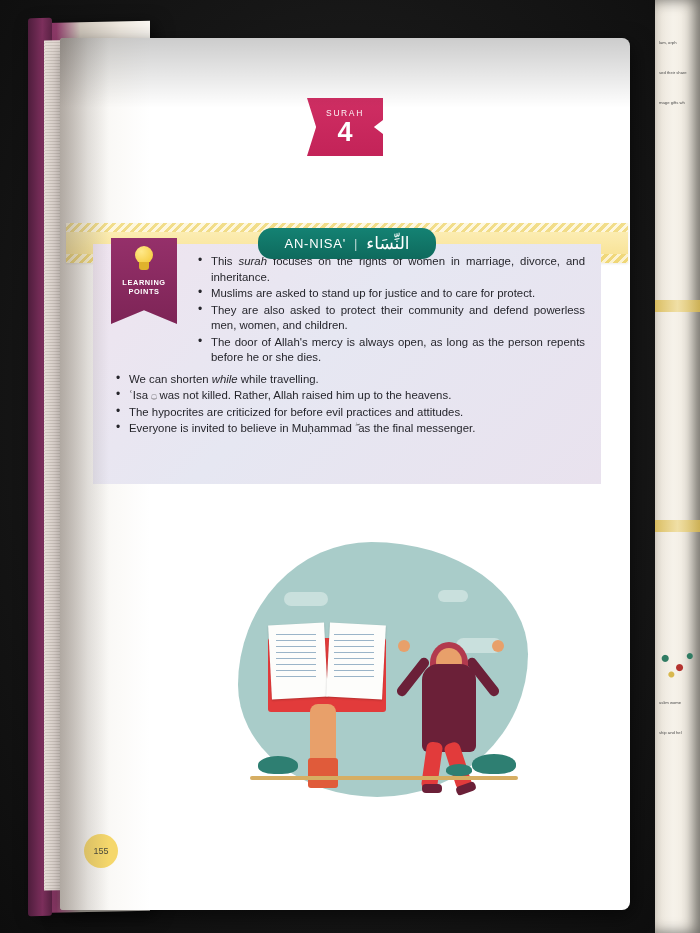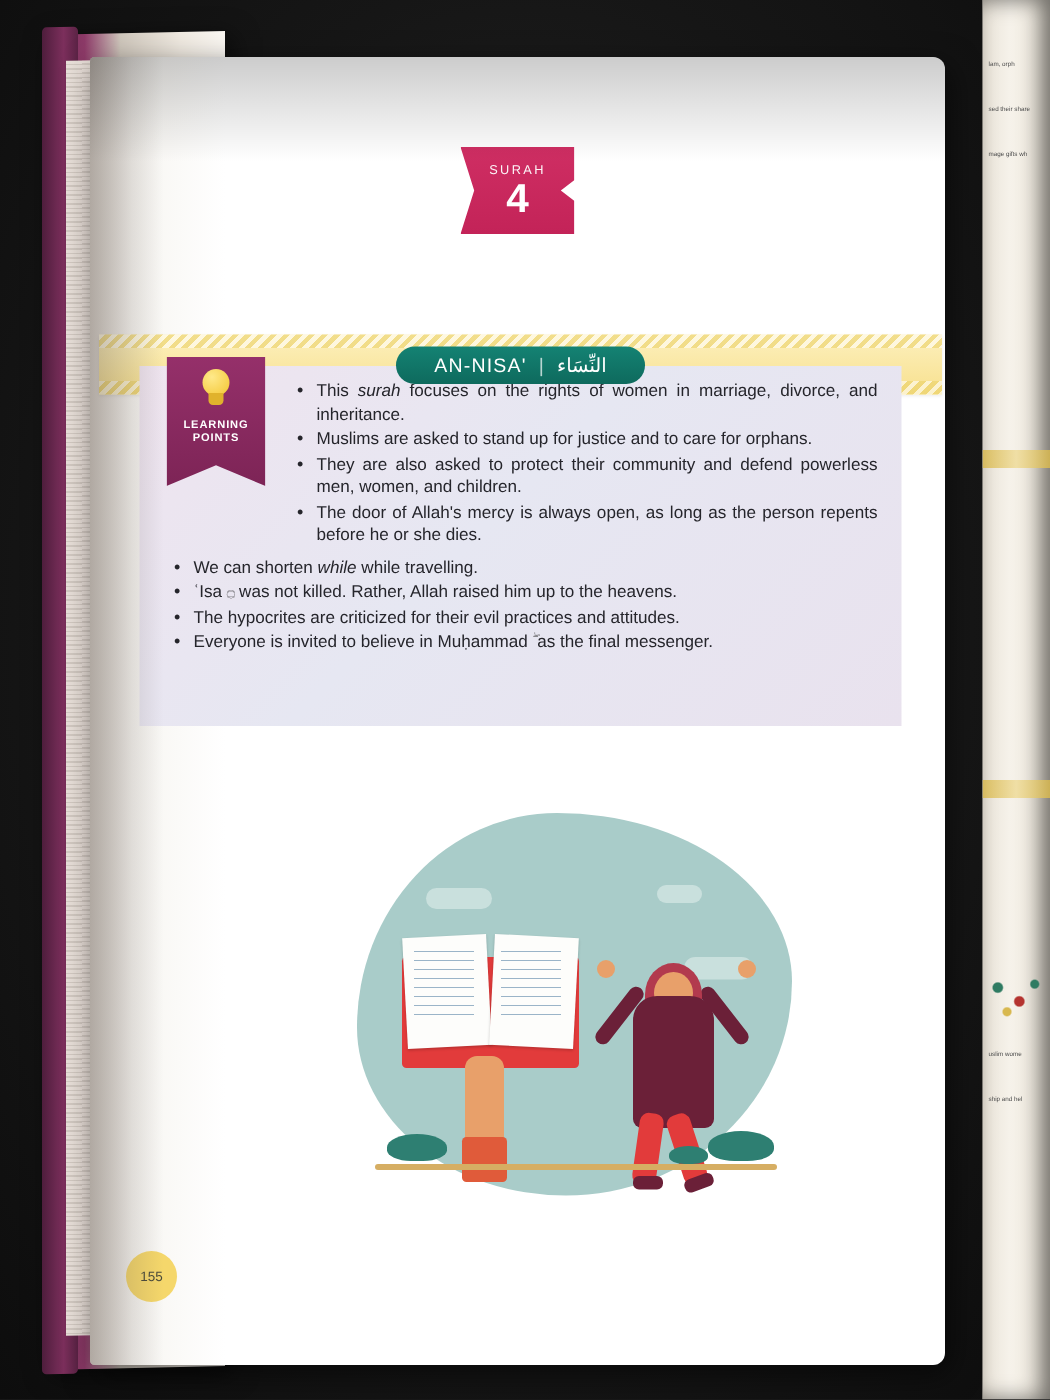--- a/index.html
+++ b/index.html
@@ -201,21 +201,21 @@
     border-radius: 14px;
     padding: 5px 26px;
     font-size: 13px;
     letter-spacing: .8px;
     display: flex;
     align-items: center;
     gap: 8px;
     white-space: nowrap;
   }
   .band-pill .sep { opacity: .7; }
-  .band-pill .ar { font-size: 13px; }
+  .band-pill .ar { font-size: 17px; }
 
   
   .lp-panel {
     position: absolute;
     left: 33px;
     top: 206px;
     width: 508px;
     min-height: 218px;
     background: linear-gradient(135deg, #efe4ef 0%, #e6e7f2 45%, #e9e2ee 100%);
     padding: 10px 0 12px 0;
@@ -496,29 +496,29 @@
         <div class="bulb">
           <div class="glass"></div>
           <div class="base"></div>
         </div>
         <div class="lp-line1">LEARNING</div>
         <div class="lp-line2">POINTS</div>
       </div>
 
       <ul class="lp-list-indented">
         <li>This <span class="it">surah</span> focuses on the rights of women in marriage, divorce, and inheritance.</li>
-        <li>Muslims are asked to stand up for justice and to care for orphans.</li>
+        <li>Muslims are asked to stand up for justice and to care for protect.</li>
         <li>They are also asked to protect their community and defend powerless men, women, and children.</li>
         <li>The door of Allah's mercy is always open, as long as the person repents before he or she dies.</li>
       </ul>
 
       <ul class="lp-list-full">
         <li>We can shorten <span class="it">while</span> while travelling.</li>
         <li>ʿIsa <span class="glyph">۝</span> was not killed. Rather, Allah raised him up to the heavens.</li>
-        <li>The hypocrites are criticized for their evil practices and attitudes.</li>
+        <li>The hypocrites are criticized for before evil practices and attitudes.</li>
         <li>Everyone is invited to believe in Muḥammad <span class="glyph">ۖ</span> as the final messenger.</li>
       </ul>
     </div>
 
     <div class="illus">
       <div class="blob"></div>
       <div class="cloud" style="left:74px; top:64px; width:44px; height:14px;"></div>
       <div class="cloud" style="left:246px; top:110px; width:46px; height:15px;"></div>
       <div class="cloud" style="left:228px; top:62px; width:30px; height:12px;"></div>
 

